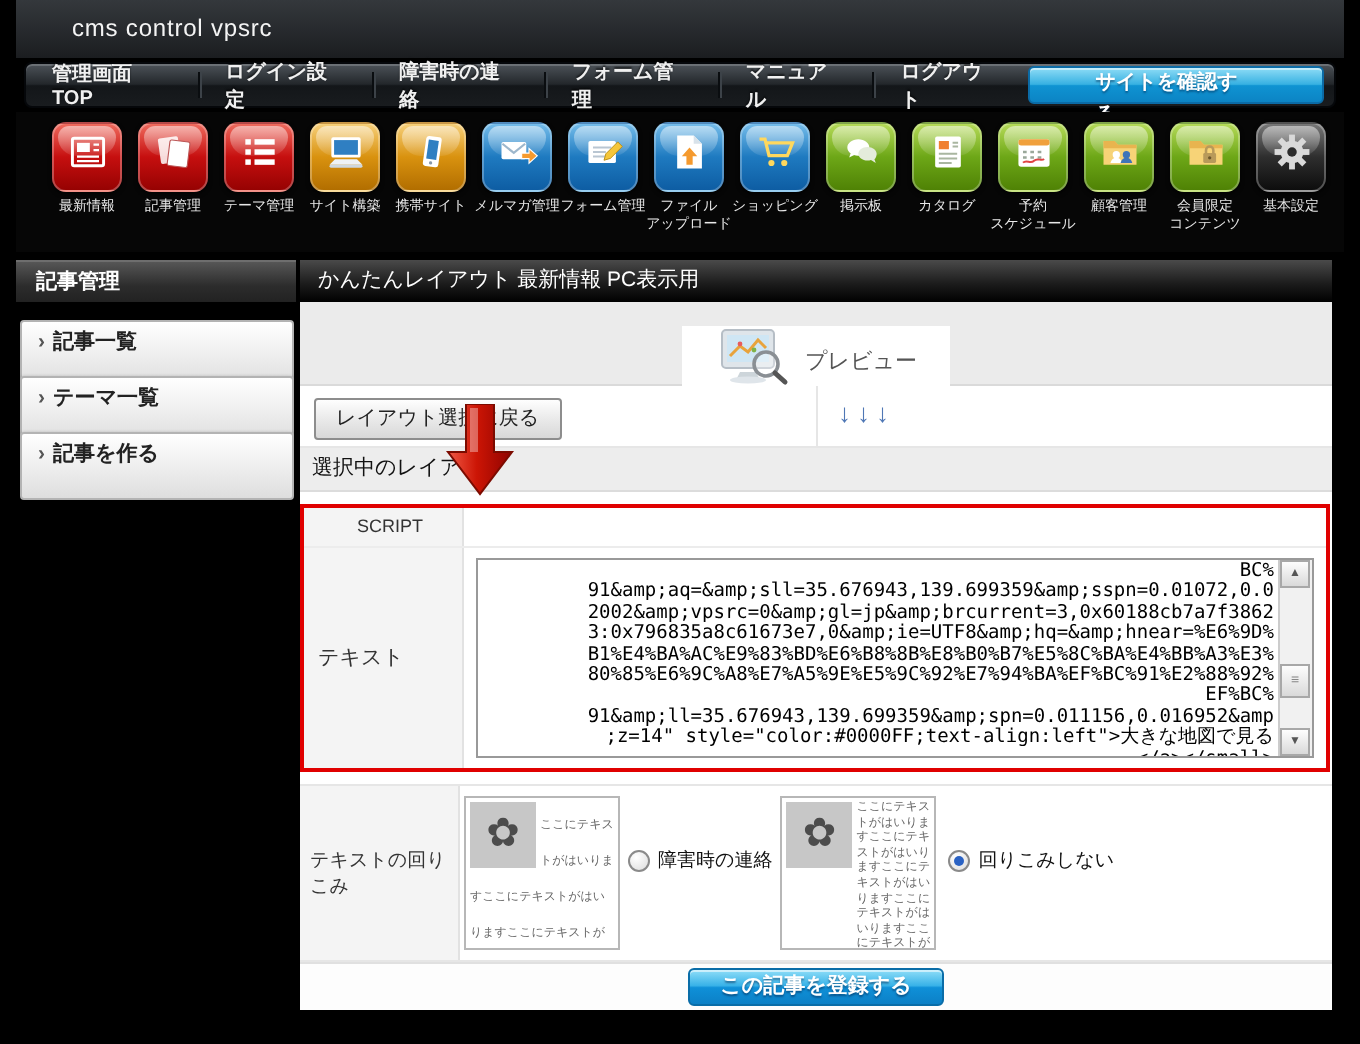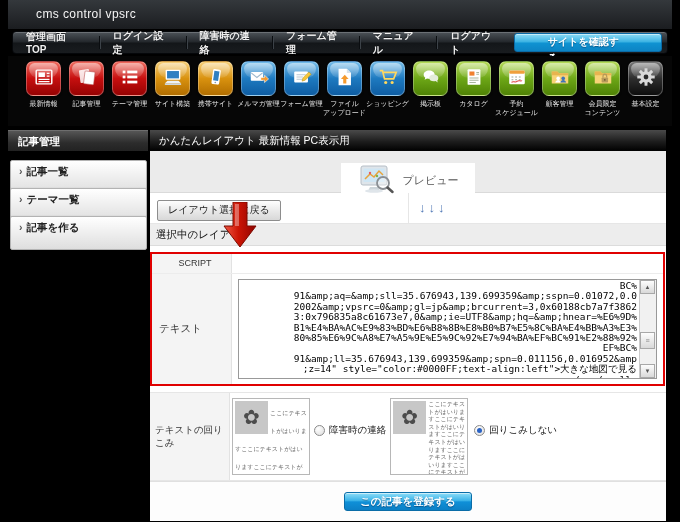--- a/index.html
+++ b/index.html
@@ -106,21 +106,21 @@
   .thumb.nowrap .tinytext{flex:1;}
   .radio-group{display:flex;align-items:center;gap:4px;margin-top:26px;font-size:9.5px;color:#111;
         cursor:pointer;}
   .radio{width:11px;height:11px;border-radius:50%;border:1px solid #8a8a8a;box-sizing:border-box;
         background:radial-gradient(circle at 35% 30%,#fff,#dcdcdc);position:relative;flex-shrink:0;}
   .radio.on::after{content:"";position:absolute;left:2px;top:2px;width:5px;height:5px;border-radius:50%;
         background:#2a62c4;}
   .rg1{margin-left:4px;margin-right:4px;} .rg2{margin-left:6px;}
 
   
-  .m-submitrow{position:absolute;left:0;top:351px;width:516px;height:40px;box-sizing:border-box;
+  .m-submitrow{position:absolute;left:0;top:351px;width:516px;height:24px;box-sizing:border-box;
         border-top:1px solid #e0e0e0;background:#fdfdfd;display:flex;align-items:center;justify-content:center;}
   .submit-btn{min-width:100px;height:17px;line-height:16px;text-align:center;padding:0 13px;
         color:#fff;font-size:10.5px;font-weight:bold;border:1px solid #0a6da8;border-radius:3px;
         background:linear-gradient(#8fdef8 0%,#38b2e8 46%,#0f90d8 52%,#0c80c6 100%);
         box-shadow:inset 0 1px 0 rgba(255,255,255,.55);text-shadow:0 1px 1px rgba(0,30,70,.5);cursor:pointer;}
 
   
   .red-arrow{position:absolute;left:221px;top:202px;width:38px;height:46px;z-index:5;pointer-events:none;}
 </style>
 </head>

